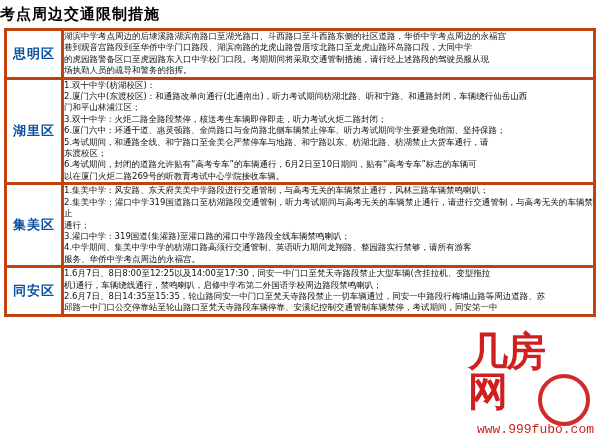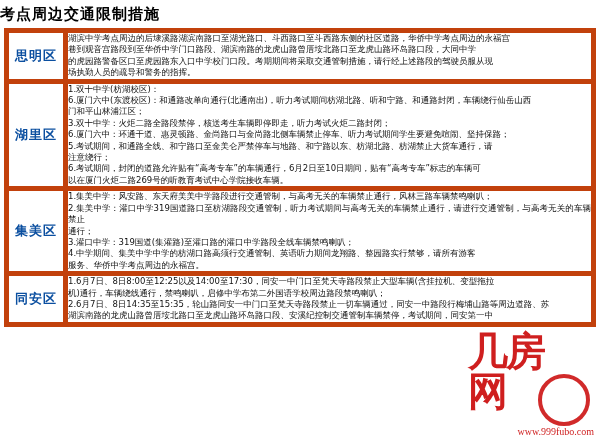--- a/index.html
+++ b/index.html
@@ -19,21 +19,21 @@
     padding:5px 0 4px 0;
     color:#000;
   }
   table.main{
     border-collapse:collapse;
     width:592px;
     margin:0 4px;
     table-layout:fixed;
   }
   table.main td{
-    border:5px solid #c2410c;
+    border:3px solid #c2410c;
     vertical-align:middle;
     padding:0;
   }
   td.region{
     width:54px;
     text-align:center;
     font-size:13px;
     font-weight:bold;
     color:#0b4fa0;
     letter-spacing:1px;
@@ -68,23 +68,23 @@
     color:#cf1f1f;
     font-family:"DejaVu Sans","Liberation Sans",sans-serif;
     line-height:40px;
     text-shadow:1px 1px 0 #fff;
     letter-spacing:-2px;
   }
   .wm .url{
     position:absolute;
     right:2px;
     bottom:1px;
-    font-size:10px;
+    font-size:13px;
     color:#cf1f1f;
-    font-family:Liberation Serif, serif;
+    font-family:Liberation Mono, monospace;
     text-shadow:1px 1px 0 #fff;
   }
   .wm .ring{
     position:absolute;
     right:6px;
     bottom:12px;
     width:44px;height:44px;
     border:4px solid #cf1f1f;
     border-radius:50%;
     opacity:.95;
@@ -106,26 +106,26 @@
           <p>的虎园路警备区口至虎园路东入口中学校门口段。考期期间将采取交通管制措施，请行经上述路段的驾驶员服从现</p>
           <p>场执勤人员的疏导和警务的指挥。</p>
         </div>
       </td>
     </tr>
     <tr>
       <td class="region">湖里区</td>
       <td class="body">
         <div class="lines">
           <p>1.双十中学(枋湖校区)：</p>
-          <p>6.厦门六中(东渡校区)：和通路改单向通行(北通南出)，听力考试期间枋湖北路、听和宁路、和通路封闭，车辆绕行仙岳山西</p>
+          <p>2.厦门六中(东渡校区)：和通路改单向通行(北通南出)，听力考试期间枋湖北路、听和宁路、和通路封闭，车辆绕行仙岳山西</p>
           <p>门和平山林浦江区；</p>
           <p>3.双十中学：火炬二路全路段禁停，核送考生车辆即停即走，听力考试火炬二路封闭；</p>
           <p>6.厦门六中：环通干道、惠灵顿路、金尚路口与金尚路北侧车辆禁止停车、听力考试期间学生要避免喧闹、坚持保路；</p>
           <p>5.考试期间，和通路全线、和宁路口至金美仑严禁停车与地路、和宁路以东、枋湖北路、枋湖禁止大货车通行，请</p>
-          <p>注意绕行；</p>
+          <p>东渡校区；</p>
           <p>6.考试期间，封闭的道路允许贴有“高考专车”的车辆通行，6月2日至10日期间，贴有“高考专车”标志的车辆可</p>
           <p>以在厦门火炬二路269号的听教育考试中心学院接收车辆。</p>
         </div>
       </td>
     </tr>
     <tr>
       <td class="region">集美区</td>
       <td class="body">
         <div class="lines">
           <p>1.集美中学：风安路、东天府美美中学路段进行交通管制，与高考无关的车辆禁止通行，风林三路车辆禁鸣喇叭；</p>
@@ -137,21 +137,21 @@
         </div>
       </td>
     </tr>
     <tr>
       <td class="region">同安区</td>
       <td class="body">
         <div class="lines">
           <p>1.6月7日、8日8:00至12:25以及14:00至17:30，同安一中门口至梵天寺路段禁止大型车辆(含挂拉机、变型拖拉</p>
           <p>机)通行，车辆绕线通行，禁鸣喇叭，启修中学布第二外国语学校周边路段禁鸣喇叭；</p>
           <p>2.6月7日、8日14:35至15:35，轮山路同安一中门口至梵天寺路段禁止一切车辆通过，同安一中路段行梅埔山路等周边道路、苏</p>
-          <p>湖滨南路的龙虎山路曾厝垵北路口至龙虎山路环岛路口段、安溪纪控制交通管制车辆禁停，考试期间，同安第一中</p>
+          <p>邱路一中门口公交停靠站至轮山路口至梵天寺路段车辆停靠、安溪纪控制交通管制车辆禁停，考试期间，同安第一中</p>
         </div>
       </td>
     </tr>
   </tbody>
 </table>
 
 <div class="wm">
   <div class="ring"></div>
   <div class="glyphs">几房网</div>
   <div class="url">www.999fubo.com</div>

